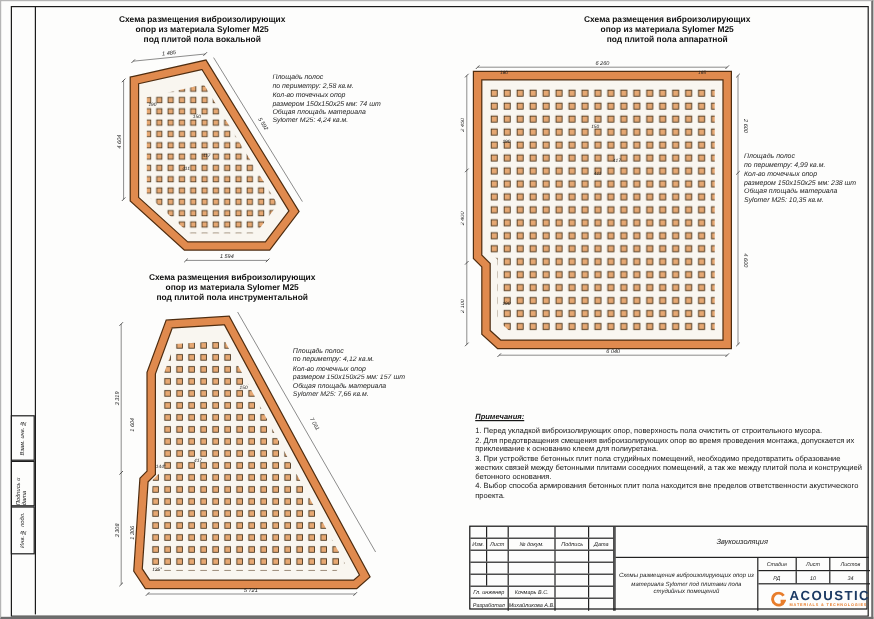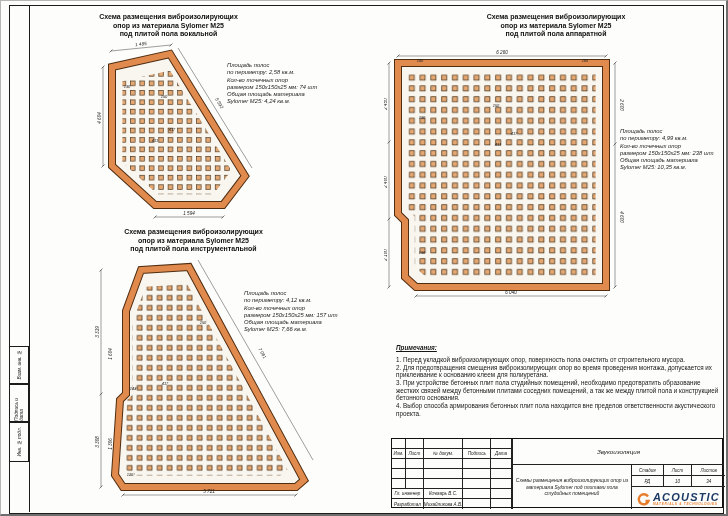--- a/index.html
+++ b/index.html
@@ -28,21 +28,21 @@
   .tb-right{position:absolute;box-sizing:border-box;border-left:0.8px solid #222;}
   .proj{box-sizing:border-box;border-bottom:0.8px solid #222;display:flex;align-items:center;justify-content:center;
         font-style:italic;font-size:6.2px;color:#1a1a1a;}
   .descr{font-style:italic;font-size:5px;line-height:6.4px;text-align:center;color:#1a1a1a;
          display:flex;flex-direction:column;align-items:center;justify-content:center;box-sizing:border-box;}
   .mini{position:absolute;box-sizing:border-box;border-left:0.8px solid #222;}
   .mini .mr{display:flex;height:11px;box-sizing:border-box;border-bottom:0.8px solid #222;}
   .mini .mc{box-sizing:border-box;border-right:0.8px solid #222;font-size:4.5px;font-style:italic;
             display:flex;align-items:center;justify-content:center;color:#222;}
   .mini .mc:last-child{border-right:none;}
-  .logo-wrap{display:flex;align-items:center;justify-content:center;gap:3px;height:24px;font-style:italic;}
+  .logo-wrap{display:flex;align-items:center;justify-content:flex-end;gap:3px;height:24px;}
   .logo-text{color:#1c3a63;font-weight:bold;font-size:11px;letter-spacing:1.2px;line-height:10px;}
   .logo-sub{color:#e87d2b;font-size:3.2px;letter-spacing:0.7px;font-weight:bold;}
 </style>
 </head>
 <body>
 
 <div id="sheet">
 
   <div class="abs frame" style="left:8px;top:4px;width:713px;height:507px;"></div>
   <div class="abs vline" style="left:28px;top:4px;height:507px;"></div>

